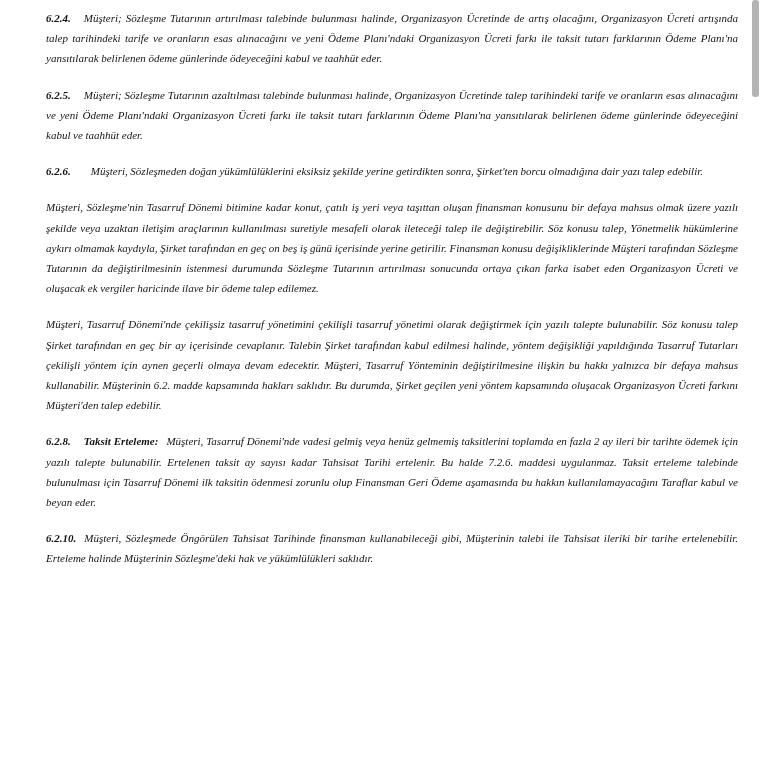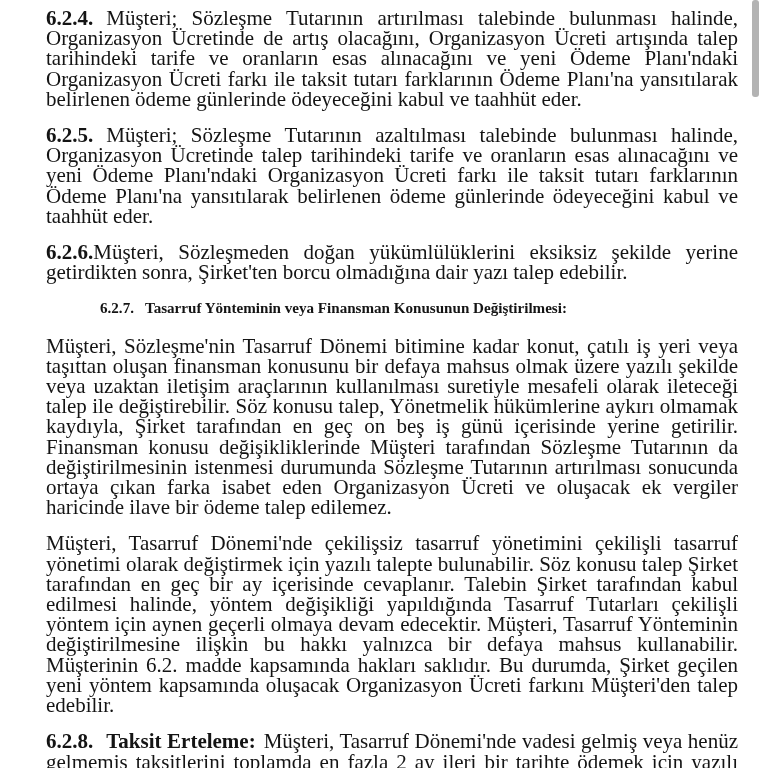--- a/index.html
+++ b/index.html
@@ -30,37 +30,38 @@
   .doc-body {
     position: absolute;
     top: 8px;
     left: 46px;
     width: 704px;
     box-sizing: border-box;
   }
 
   
   .para {
-    font-size: 21px;
+    font-size: 11px;
     line-height: 20.2px;
     text-align: justify;
     text-justify: inter-word;
     margin: 0 12px 16px 0;
     hyphens: none;
     word-spacing: -0.1px;
+    font-style: italic;
   }
 
   .num {
     font-weight: bold;
   }
 
   
   .num-gap-sm { padding-right: 8px; }
   .num-gap-md { padding-right: 13px; }
-  .num-gap-lg { }
+  .num-gap-lg { padding-right: 20px; }
 
   .runin-bold {
     font-weight: bold;
   }
 
   
   .para.plain {
     text-indent: 0;
   }
 
@@ -100,29 +101,29 @@
 <div class="page">
 
   <div class="doc-body">
 
     <p class="para"><span class="num num-gap-md">6.2.4.</span><span>Müşteri; Sözleşme Tutarının artırılması talebinde bulunması halinde, Organizasyon Ücretinde de artış olacağını, Organizasyon Ücreti artışında talep tarihindeki tarife ve oranların esas alınacağını ve yeni Ödeme Planı'ndaki Organizasyon Ücreti farkı ile taksit tutarı farklarının Ödeme Planı'na yansıtılarak belirlenen ödeme günlerinde ödeyeceğini kabul ve taahhüt eder.</span></p>
 
     <p class="para"><span class="num num-gap-md">6.2.5.</span><span>Müşteri; Sözleşme Tutarının azaltılması talebinde bulunması halinde, Organizasyon Ücretinde talep tarihindeki tarife ve oranların esas alınacağını ve yeni Ödeme Planı'ndaki Organizasyon Ücreti farkı ile taksit tutarı farklarının Ödeme Planı'na yansıtılarak belirlenen ödeme günlerinde ödeyeceğini kabul ve taahhüt eder.</span></p>
 
     <p class="para"><span class="num num-gap-lg">6.2.6.</span><span>Müşteri, Sözleşmeden doğan yükümlülüklerini eksiksiz şekilde yerine getirdikten sonra, Şirket'ten borcu olmadığına dair yazı talep edebilir.</span></p>
 
-    <p class="heading-sub"><span class="num num-gap-md">6.2.7.</span><span>Tasarruf Yönteminin veya Finansman Konusunun Değiştirilmesi:</span></p>
 
     <p class="para plain">Müşteri, Sözleşme'nin Tasarruf Dönemi bitimine kadar konut, çatılı iş yeri veya taşıttan oluşan finansman konusunu bir defaya mahsus olmak üzere yazılı şekilde veya uzaktan iletişim araçlarının kullanılması suretiyle mesafeli olarak ileteceği talep ile değiştirebilir. Söz konusu talep, Yönetmelik hükümlerine aykırı olmamak kaydıyla, Şirket tarafından en geç on beş iş günü içerisinde yerine getirilir. Finansman konusu değişikliklerinde Müşteri tarafından Sözleşme Tutarının da değiştirilmesinin istenmesi durumunda Sözleşme Tutarının artırılması sonucunda ortaya çıkan farka isabet eden Organizasyon Ücreti ve oluşacak ek vergiler haricinde ilave bir ödeme talep edilemez.</p>
 
     <p class="para plain">Müşteri, Tasarruf Dönemi'nde çekilişsiz tasarruf yönetimini çekilişli tasarruf yönetimi olarak değiştirmek için yazılı talepte bulunabilir. Söz konusu talep Şirket tarafından en geç bir ay içerisinde cevaplanır. Talebin Şirket tarafından kabul edilmesi halinde, yöntem değişikliği yapıldığında Tasarruf Tutarları çekilişli yöntem için aynen geçerli olmaya devam edecektir. Müşteri, Tasarruf Yönteminin değiştirilmesine ilişkin bu hakkı yalnızca bir defaya mahsus kullanabilir. Müşterinin 6.2. madde kapsamında hakları saklıdır. Bu durumda, Şirket geçilen yeni yöntem kapsamında oluşacak Organizasyon Ücreti farkını Müşteri'den talep edebilir.</p>
 
     <p class="para"><span class="num num-gap-md">6.2.8.</span><span class="runin-bold num-gap-sm">Taksit Erteleme:</span><span>Müşteri, Tasarruf Dönemi'nde vadesi gelmiş veya henüz gelmemiş taksitlerini toplamda en fazla 2 ay ileri bir tarihte ödemek için yazılı talepte bulunabilir. Ertelenen taksit ay sayısı kadar Tahsisat Tarihi ertelenir. Bu halde 7.2.6. maddesi uygulanmaz. Taksit erteleme talebinde bulunulması için Tasarruf Dönemi ilk taksitin ödenmesi zorunlu olup Finansman Geri Ödeme aşamasında bu hakkın kullanılamayacağını Taraflar kabul ve beyan eder.</span></p>
 
 
+    <p class="para"><span class="num num-gap-sm">6.2.10.</span><span>Müşteri, Sözleşmede Öngörülen Tahsisat Tarihinde finansman kullanabileceği gibi, Müşterinin talebi ile Tahsisat ileriki bir tarihe ertelenebilir. Erteleme halinde Müşterinin Sözleşme'deki hak ve yükümlülükleri saklıdır.</span></p>
 
   </div>
 
   <div class="scroll-track">
     <div class="scroll-thumb"></div>
   </div>
 
 </div>
 
 </body></html>

